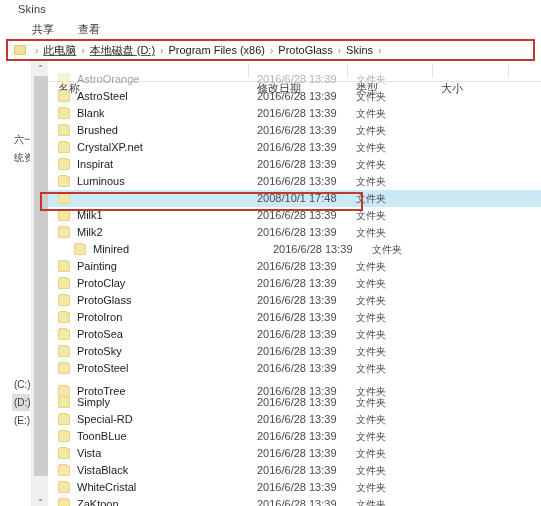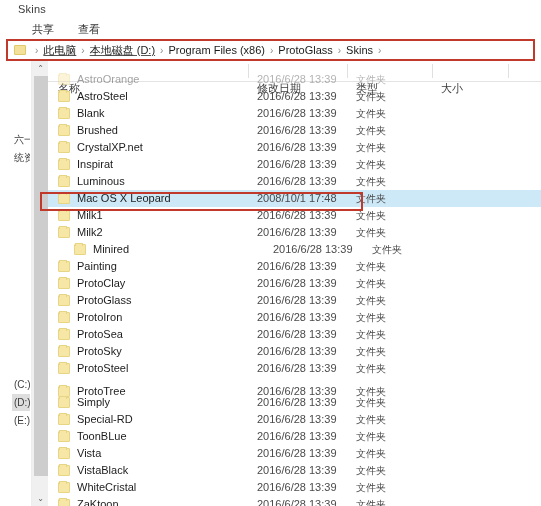--- a/index.html
+++ b/index.html
@@ -260,21 +260,20 @@
         </div>
         <div class="row" style="top: 91px;">
           <div class="ficon"></div>
           <div class="fname">Luminous</div>
           <div class="fdate">2016/6/28 13:39</div>
           <div class="ftype">文件夹</div>
           <div class="fsize"></div>
         </div>
         <div class="row selected" style="top: 108px;">
           <div class="ficon"></div>
-          <div class="fname">Mac OS X Leopard</div>
           <div class="fdate">2008/10/1 17:48</div>
           <div class="ftype">文件夹</div>
           <div class="fsize"></div>
         </div>
         <div class="row" style="top: 125px;">
           <div class="ficon"></div>
           <div class="fname">Milk1</div>
           <div class="fdate">2016/6/28 13:39</div>
           <div class="ftype">文件夹</div>
           <div class="fsize"></div>

